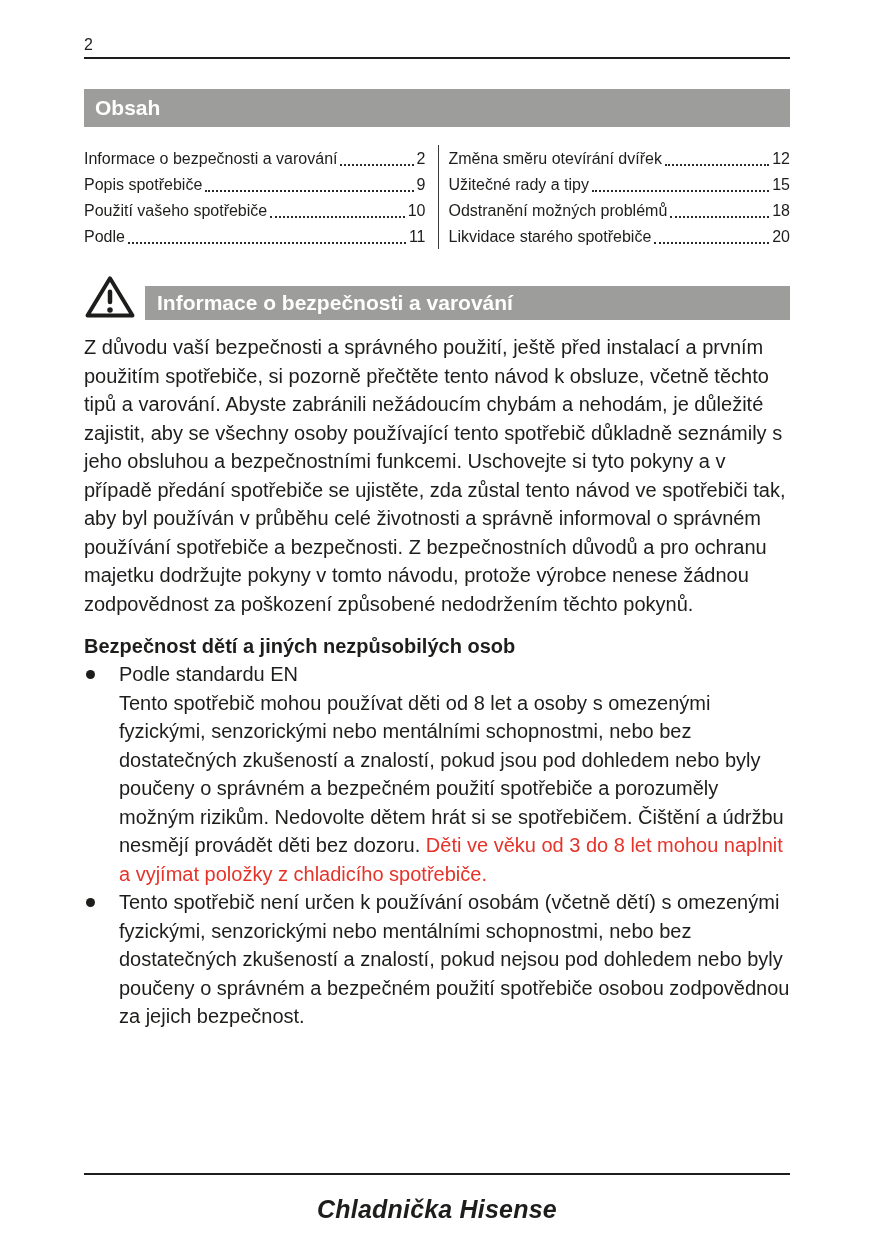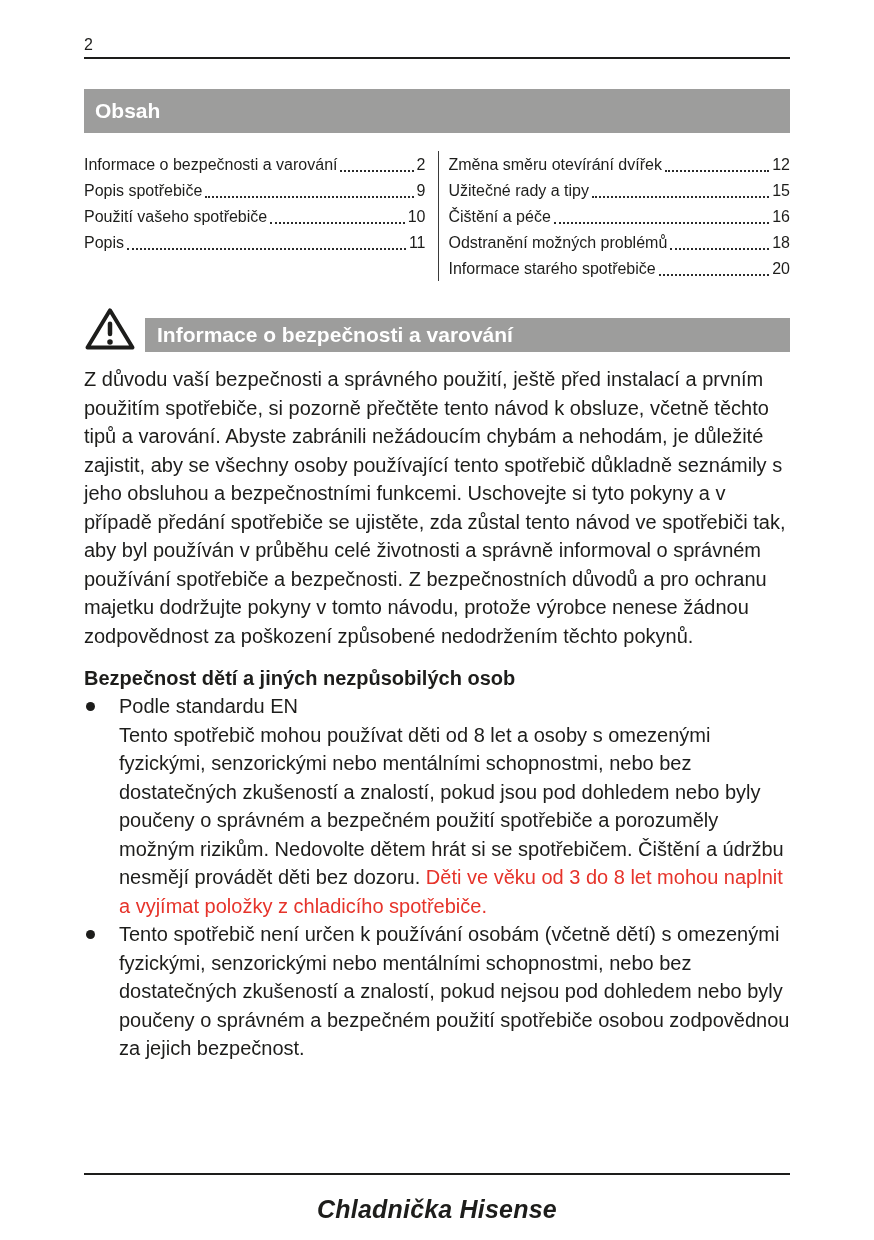--- a/index.html
+++ b/index.html
@@ -19,21 +19,21 @@
   .pagenum { padding-top:36px; font-size:16px; }
   .top-rule { border-bottom:2px solid #1d1d1b; margin-top:3px; }
 
   
   .obsah-bar {
     margin-top:30px;
     background:var(--bar, #9d9d9c);
     color:#ffffff;
     font-weight:bold;
     font-size:21px;
-    height:44px;
+    height:38px;
     display:flex; align-items:center;
     padding:0 11px;
   }
 
   
   .toc { display:flex; margin-top:18px; }
   .toc-col { flex:1; min-width:0; }
   .toc-col.left  { padding-right:12px; }
   .toc-col.right { padding-left:10px; border-left:1.5px solid #3a3a3a; }
   .toc-row {
@@ -106,48 +106,43 @@
           <span class="toc-label">Popis spotřebiče</span>
           <span class="toc-dots"></span>
           <span class="toc-page">9</span>
         </div>
         <div class="toc-row">
           <span class="toc-label">Použití vašeho spotřebiče</span>
           <span class="toc-dots"></span>
           <span class="toc-page">10</span>
         </div>
         <div class="toc-row">
-          <span class="toc-label">Popis</span>
+          <span class="toc-label">Podle</span>
           <span class="toc-dots"></span>
           <span class="toc-page">11</span>
         </div>
       </div>
       <div class="toc-col right">
         <div class="toc-row">
           <span class="toc-label">Změna směru otevírání dvířek</span>
           <span class="toc-dots"></span>
           <span class="toc-page">12</span>
         </div>
         <div class="toc-row">
           <span class="toc-label">Užitečné rady a tipy</span>
           <span class="toc-dots"></span>
           <span class="toc-page">15</span>
         </div>
         <div class="toc-row">
-          <span class="toc-label">Čištění a péče</span>
-          <span class="toc-dots"></span>
-          <span class="toc-page">16</span>
-        </div>
-        <div class="toc-row">
           <span class="toc-label">Odstranění možných problémů</span>
           <span class="toc-dots"></span>
           <span class="toc-page">18</span>
         </div>
         <div class="toc-row">
-          <span class="toc-label">Informace starého spotřebiče</span>
+          <span class="toc-label">Likvidace starého spotřebiče</span>
           <span class="toc-dots"></span>
           <span class="toc-page">20</span>
         </div>
       </div>
     </div>
 
     <div class="section-header">
       <svg class="warn-icon" viewBox="0 0 60 54" aria-hidden="true">
         <path d="M30 6 L56 49 L4 49 Z" fill="none" stroke="#1d1d1b" stroke-width="4.5" stroke-linejoin="round"></path>
         <rect x="27.4" y="19" width="5.2" height="17" rx="2.6" fill="#1d1d1b"></rect>

